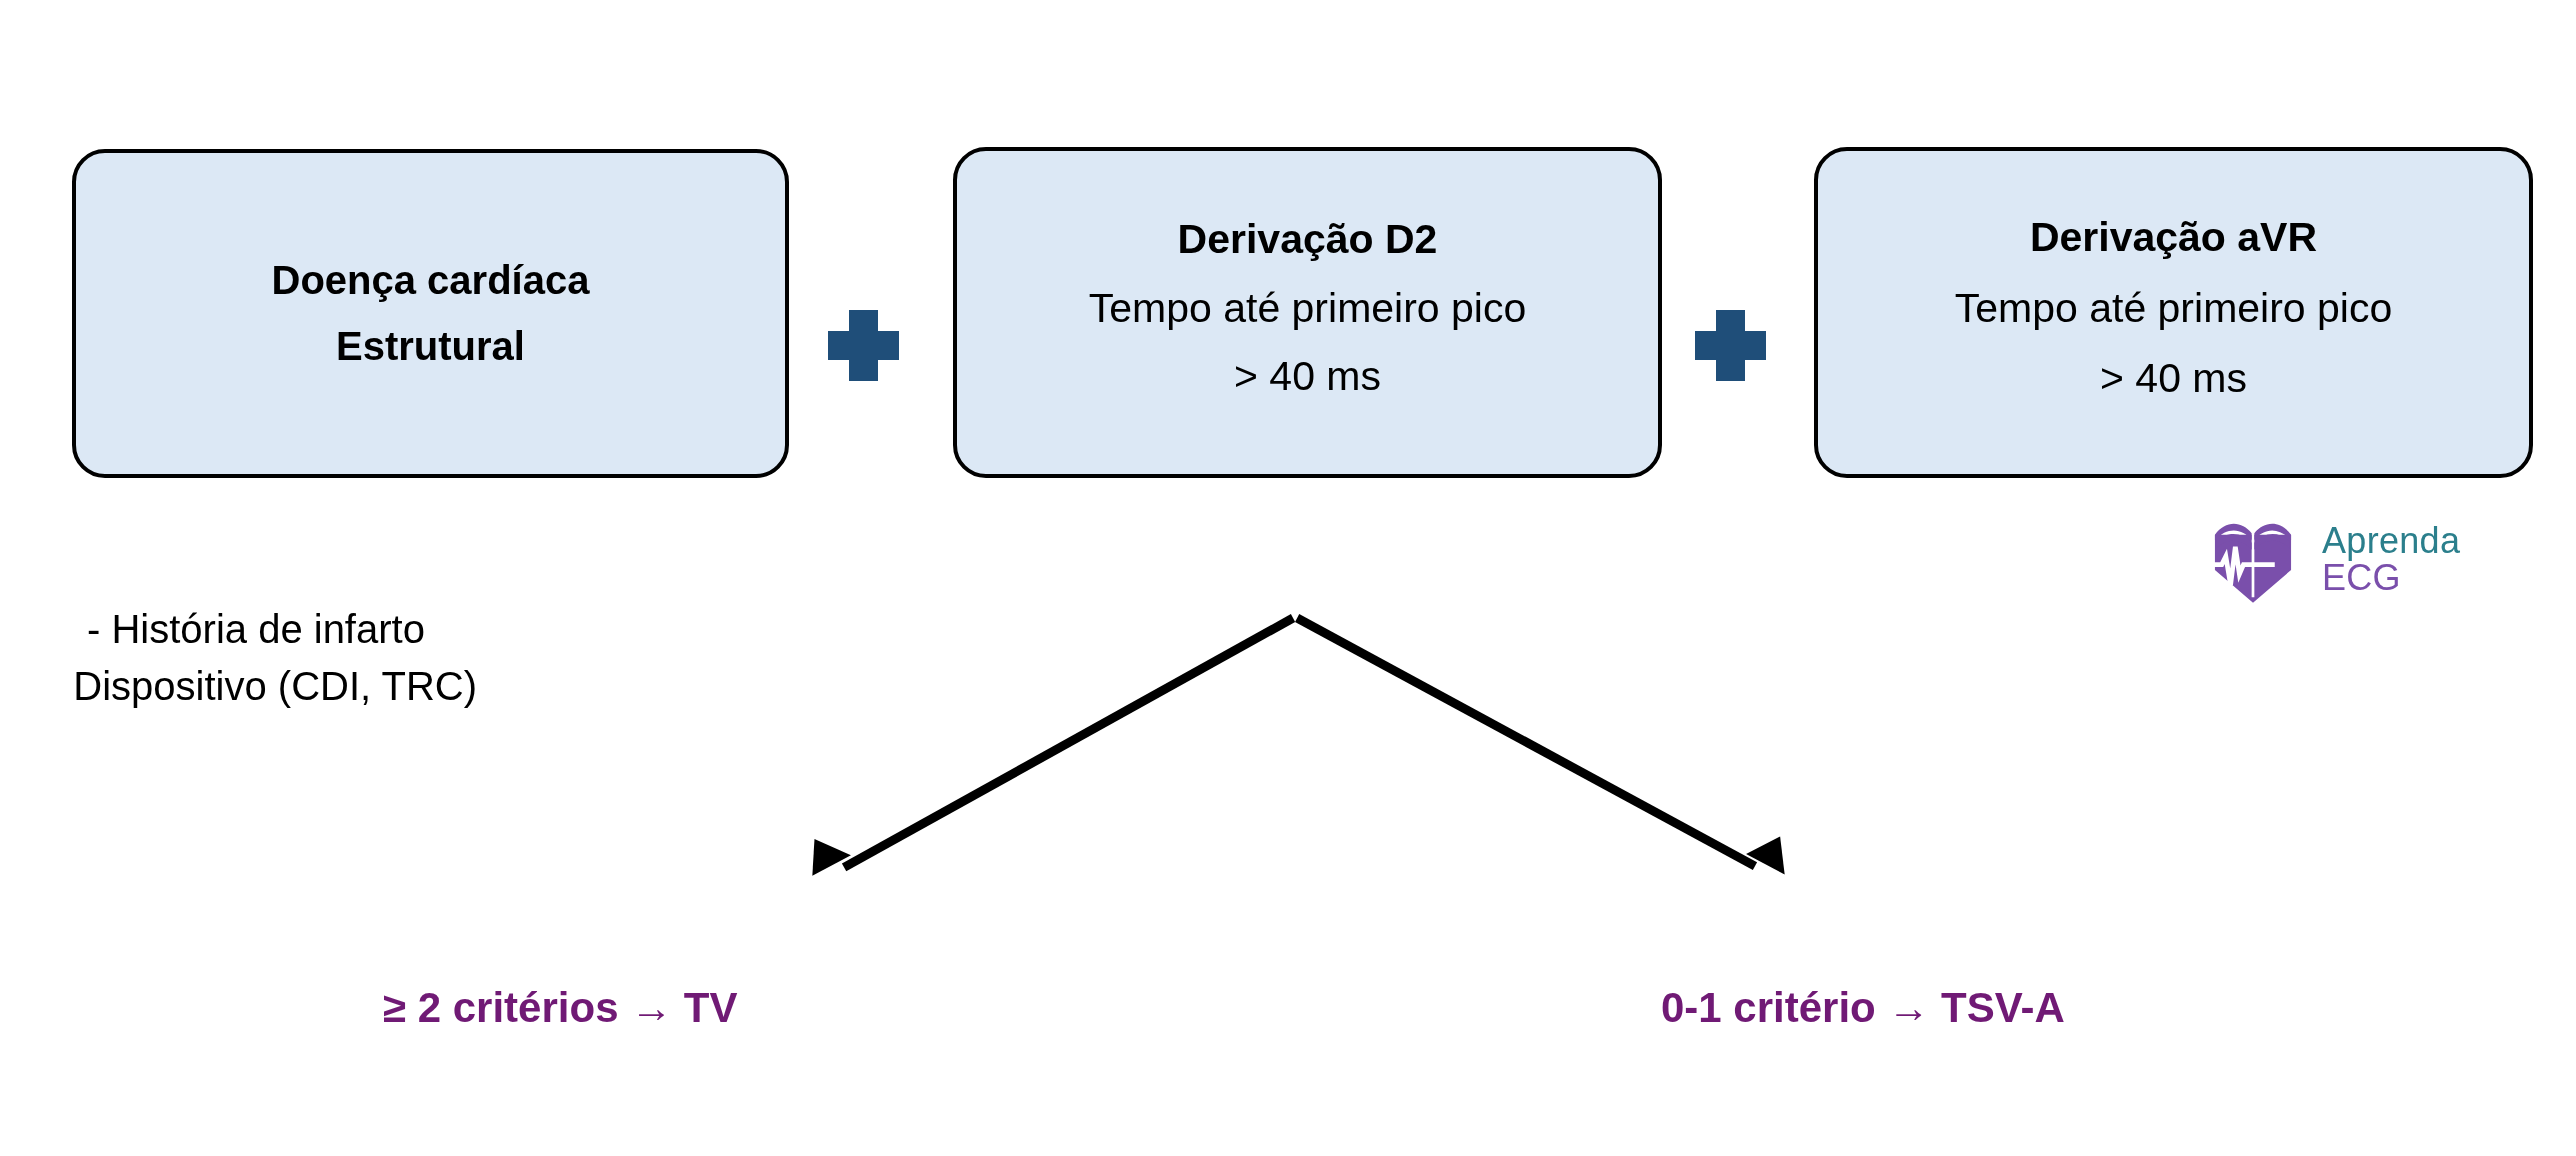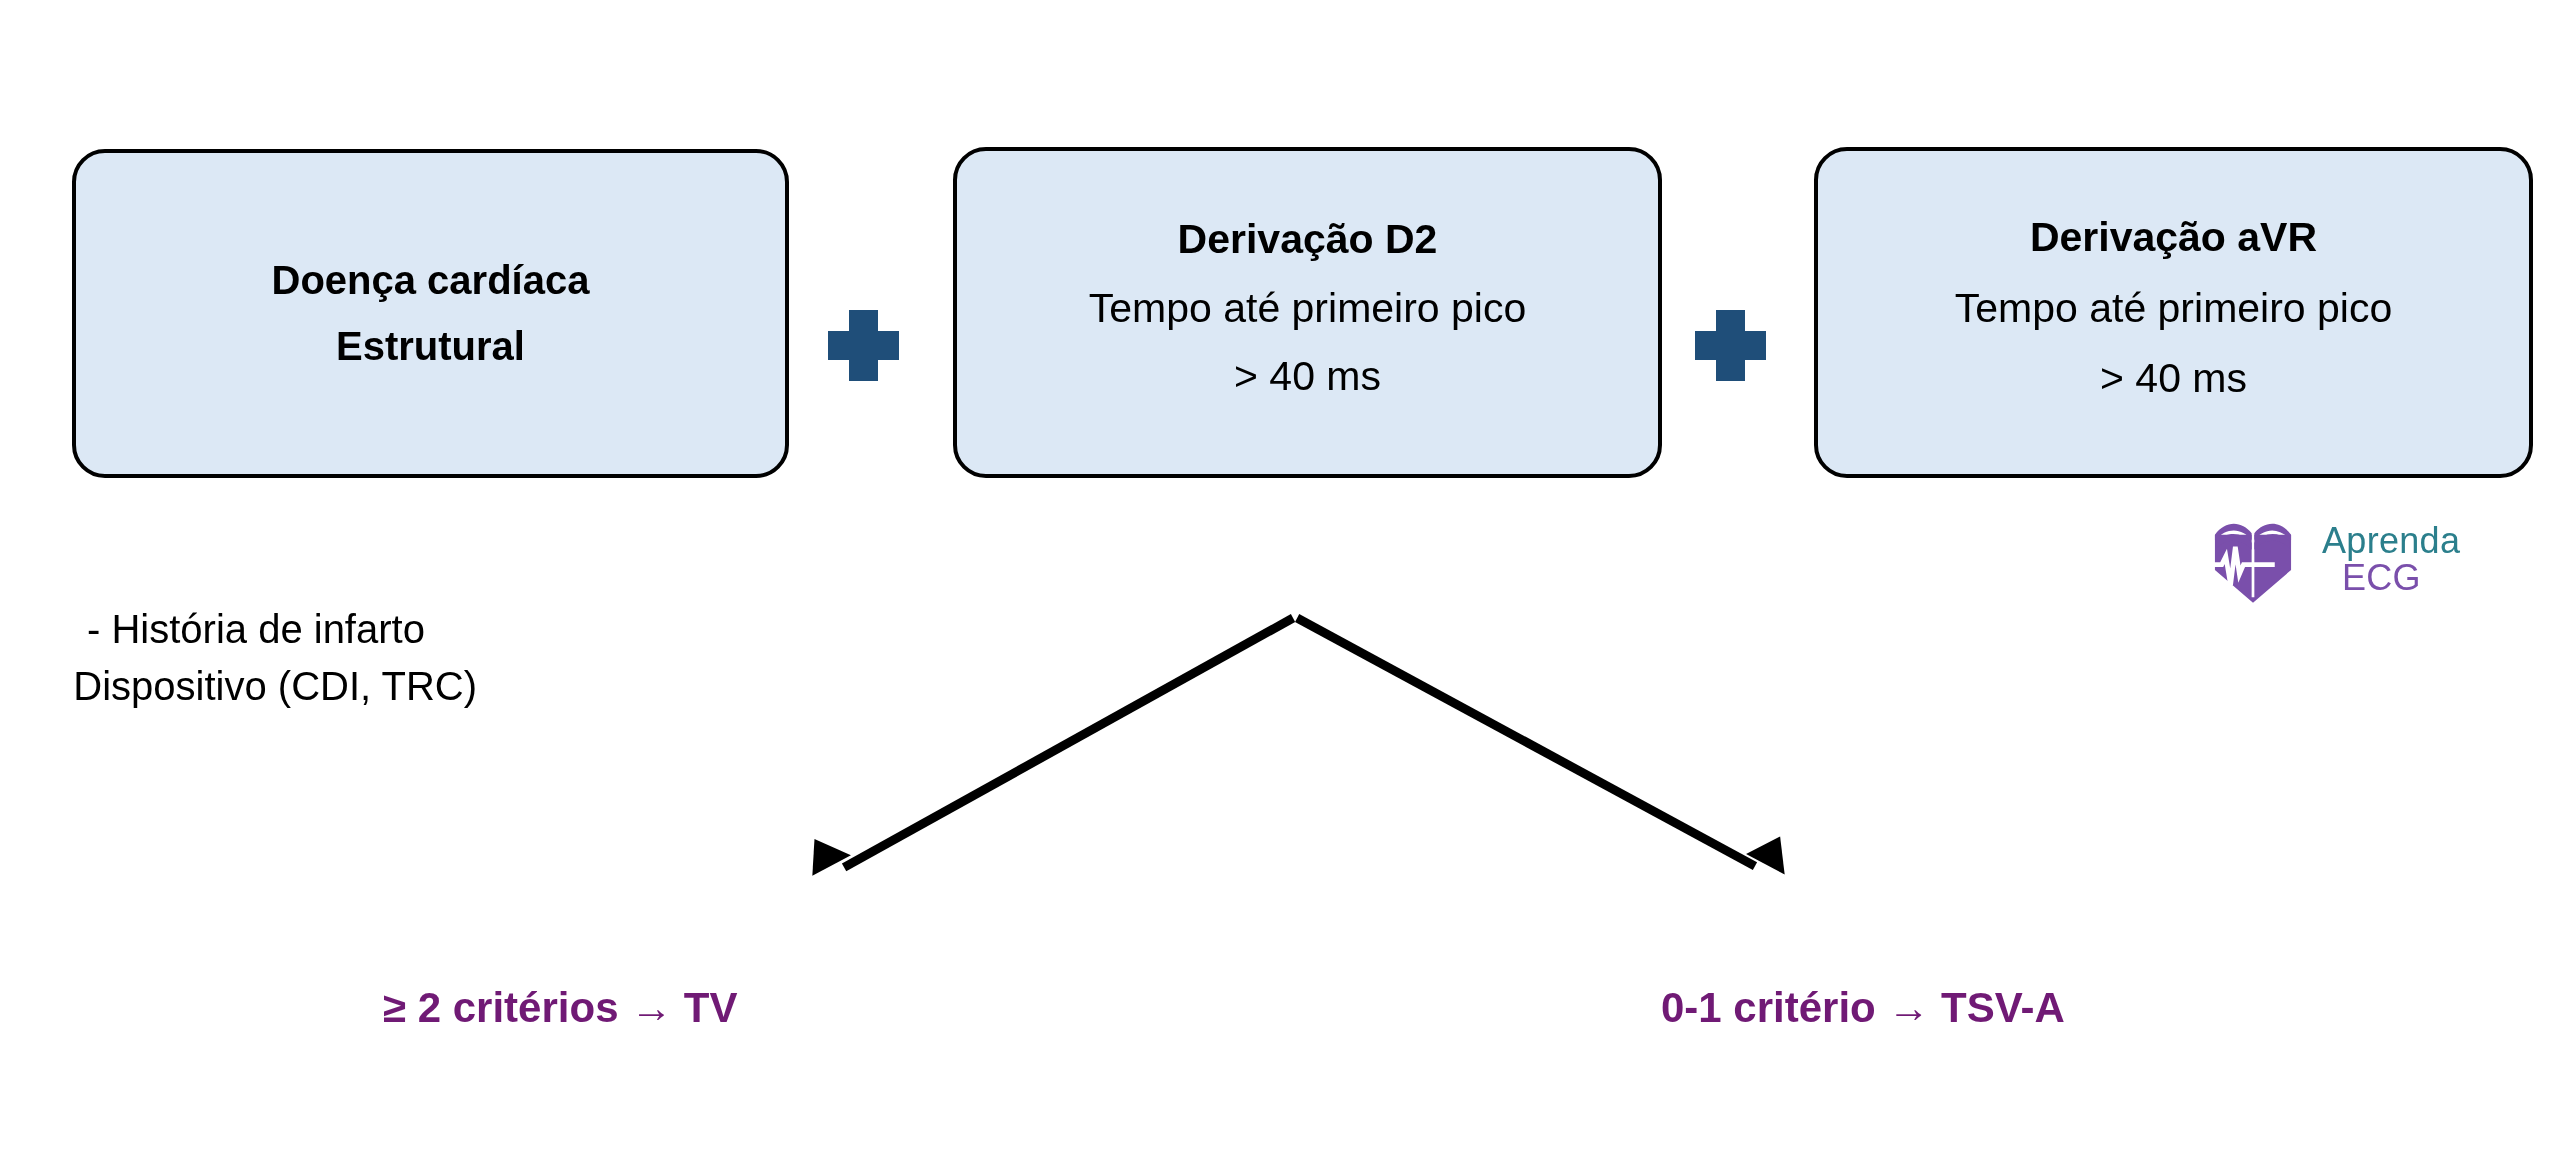--- a/index.html
+++ b/index.html
@@ -141,21 +141,21 @@
   #brand-mark { width: 82px; height: 87px; flex: 0 0 auto; }
   #brand-text {
     display: flex;
     flex-direction: column;
     line-height: 1.02;
     font-size: 36px;
     font-weight: normal;
     letter-spacing: 0.3px;
   }
   #brand-word-1 { color: #2b7f8c; }
-  #brand-word-2 { color: #7a4fab; margin-left: 20px; }
+  #brand-word-2 { color: #7a4fab; }
 </style>
 </head>
 <body>
 
 <div id="canvas">
 
   <div class="crit-box" id="box-structural">
     <span class="box-line-bold">Doença cardíaca</span>
     <span class="box-line-bold">Estrutural</span>
   </div>

